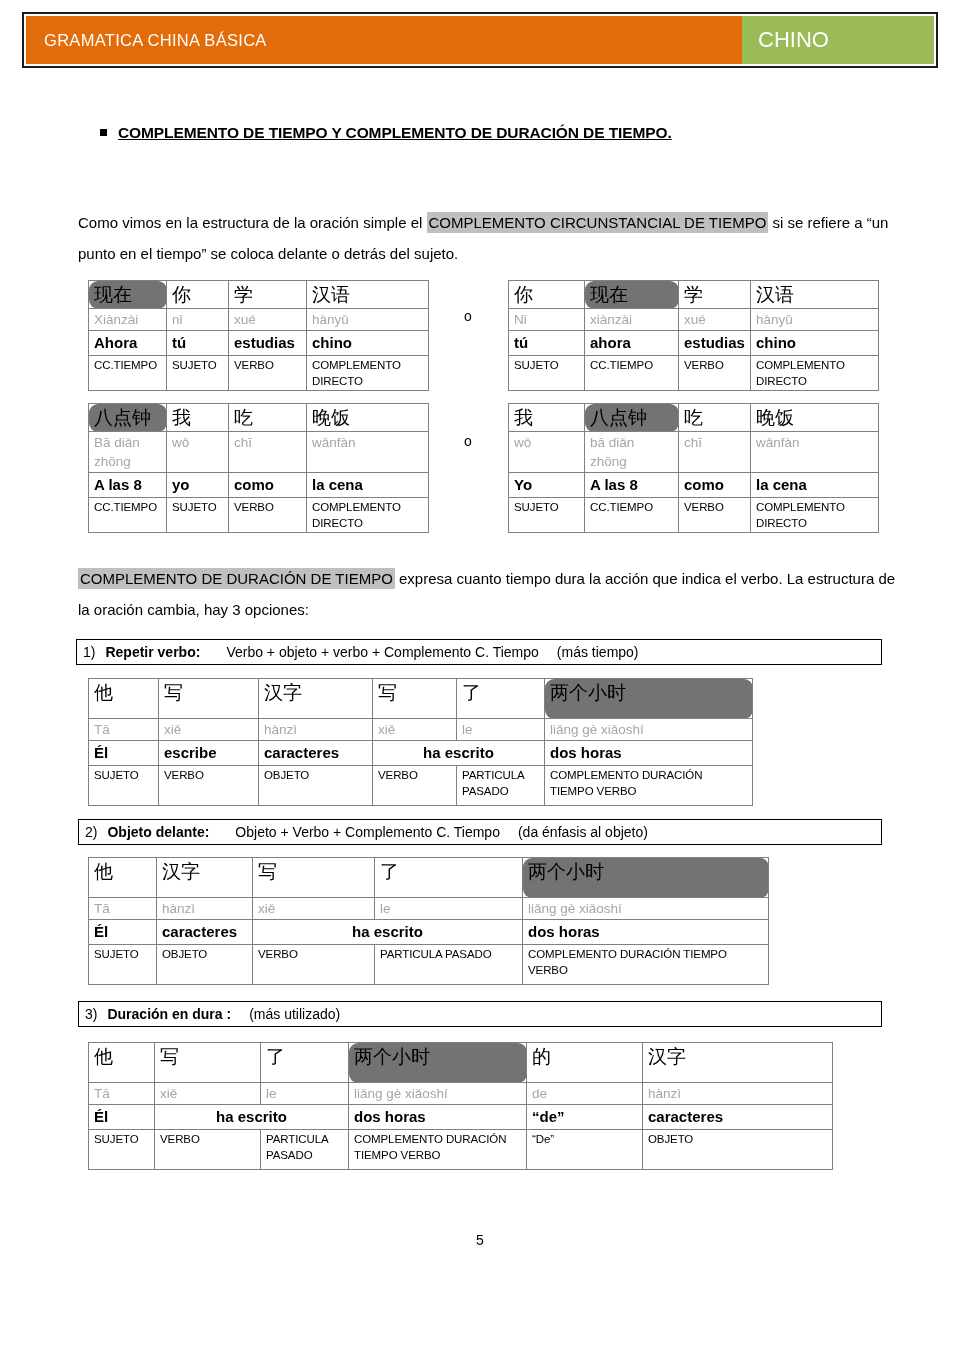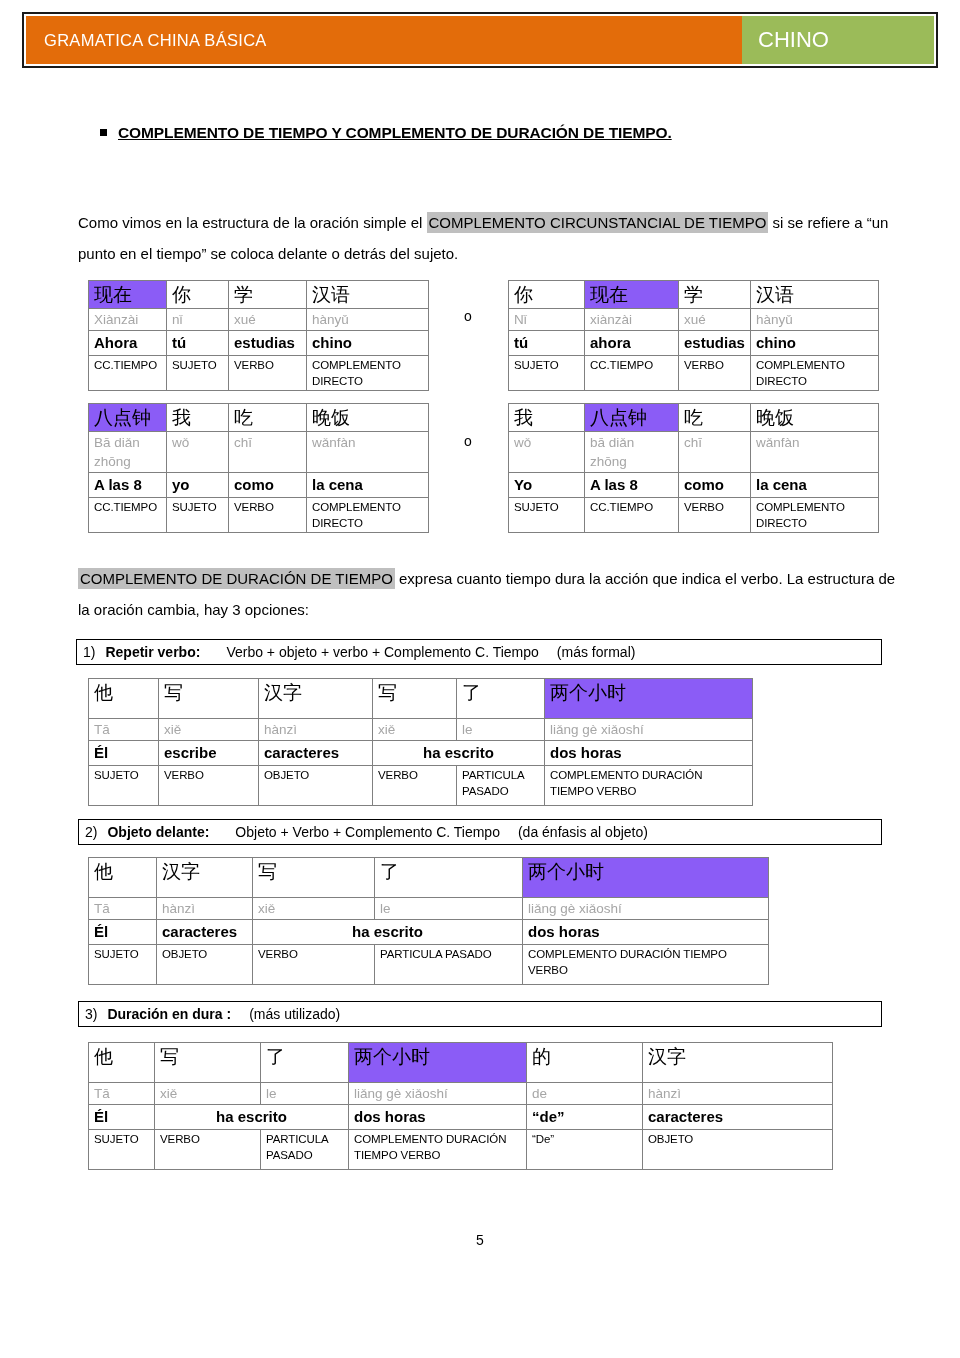--- a/index.html
+++ b/index.html
@@ -145,21 +145,21 @@
     line-height: 22px;
     color: #000;
     font-weight: bold;
   }
   .r-fn td {
     font-size: 11.5px;
     line-height: 16px;
     color: #000;
     letter-spacing: -0.1px;
   }
-  td.orange { background: #8b5cf6; }
+  td.orange { background: #737373; border-radius: 9px; }
   td.center { text-align: center; margin-left: 48px; }
 
   
   .sep-o {
     position: absolute;
     font-size: 14px;
     color: #000;
   }
 
   
@@ -338,21 +338,21 @@
 </table>
 
 <div class="para" id="duration-para">
   <span class="hl">COMPLEMENTO DE DURACIÓN DE TIEMPO</span><span> expresa cuanto tiempo dura la acción que indica el verbo. La estructura de la oración cambia, hay 3 opciones:</span>
 </div>
 
 <div class="option-box" id="option-1-box">
   <span class="num">1)</span>
   <span class="nm">Repetir verbo:</span>
   <span class="formula">Verbo  +        objeto        +       verbo    +  Complemento C. Tiempo</span>
-  <span class="note">(más formal)</span>
+  <span class="note">(más tiempo)</span>
 </div>
 
 <table class="grammar" style="left:88px; top:678px; width:664px;">
   <colgroup>
       <col style="width:70px">
       <col style="width:100px">
       <col style="width:114px">
       <col style="width:84px">
       <col style="width:88px">
       <col style="width:208px">

